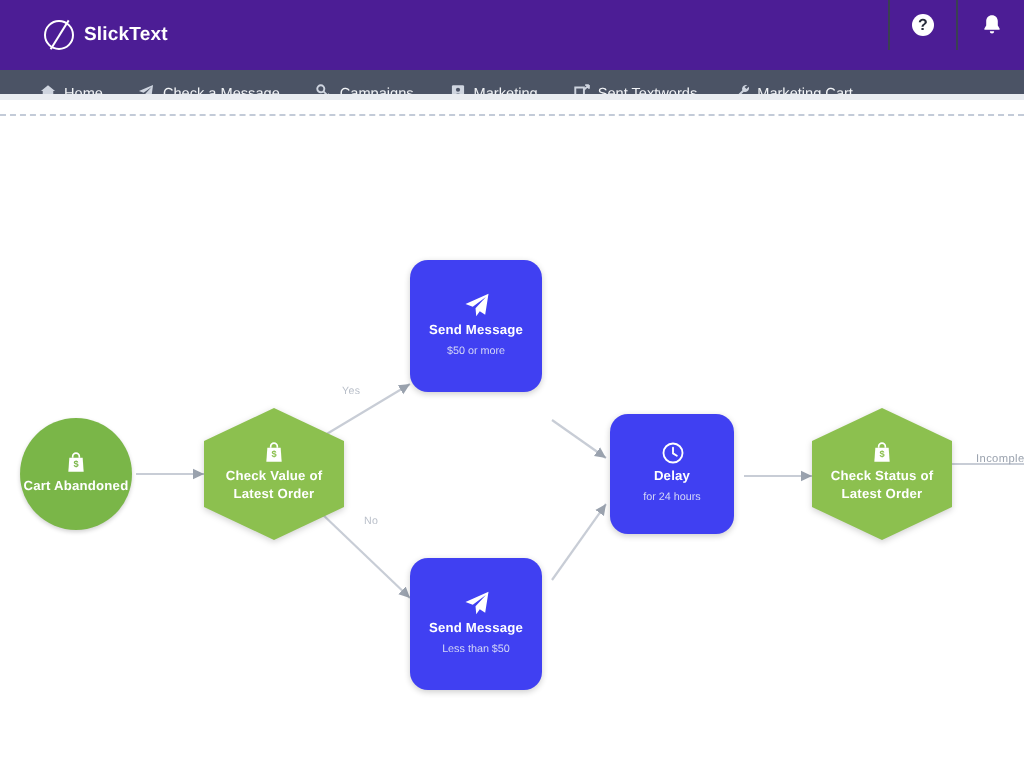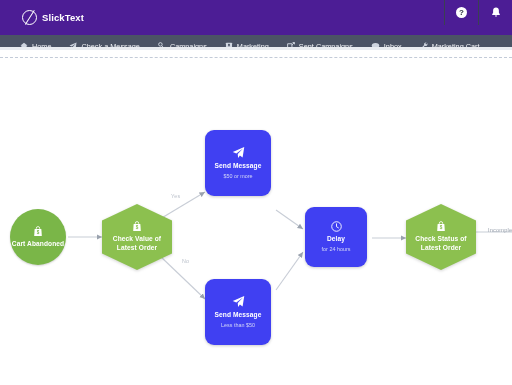--- a/index.html
+++ b/index.html
@@ -248,30 +248,23 @@
       <path d="M2.6 8c0-1.3 1.1-2.1 2.4-2.1s2.4 0.8 2.4 2.1z" fill="#4b5365"></path>
     </svg>
     <span>Marketing</span>
   </div>
 
   <div class="nav-item">
     <svg width="8" height="8" viewBox="0 0 10 10">
       <path d="M0.8 2.2h5.4v6.4H0.8z" fill="none" stroke="#cfd5e0" stroke-width="1.2"></path>
       <path d="M6 3.8 9.3 0.7M9.3 0.7H7M9.3 0.7v2.2" stroke="#cfd5e0" stroke-width="1.2" fill="none"></path>
     </svg>
-    <span>Sent Campaigns</span>
-  </div>
-
-  <div class="nav-item">
-    <svg width="9" height="8" viewBox="0 0 11 10">
-      <ellipse cx="5.5" cy="4.4" rx="4.7" ry="3.3" fill="#cfd5e0"></ellipse>
-      <path d="M2.6 7.2 1.4 9.4 4.4 8z" fill="#cfd5e0"></path>
-    </svg>
-    <span>Inbox</span>
-  </div>
+    <span>Sent Textwords</span>
+  </div>
+
 
   <div class="nav-item">
     <svg width="8" height="8" viewBox="0 0 10 10">
       <path d="M7.4 0.6a2.4 2.4 0 0 0-2.2 3.3L0.7 8.4l0.9 0.9 4.5-4.5a2.4 2.4 0 0 0 3.3-2.2 2.4 2.4 0 0 0-0.2-0.9L7.8 3.1 6.6 1.9 8.3 0.8a2.4 2.4 0 0 0-0.9-0.2z" fill="#cfd5e0"></path>
     </svg>
     <span>Marketing Cart</span>
   </div>
 </div>
 
 <div class="canvas">

